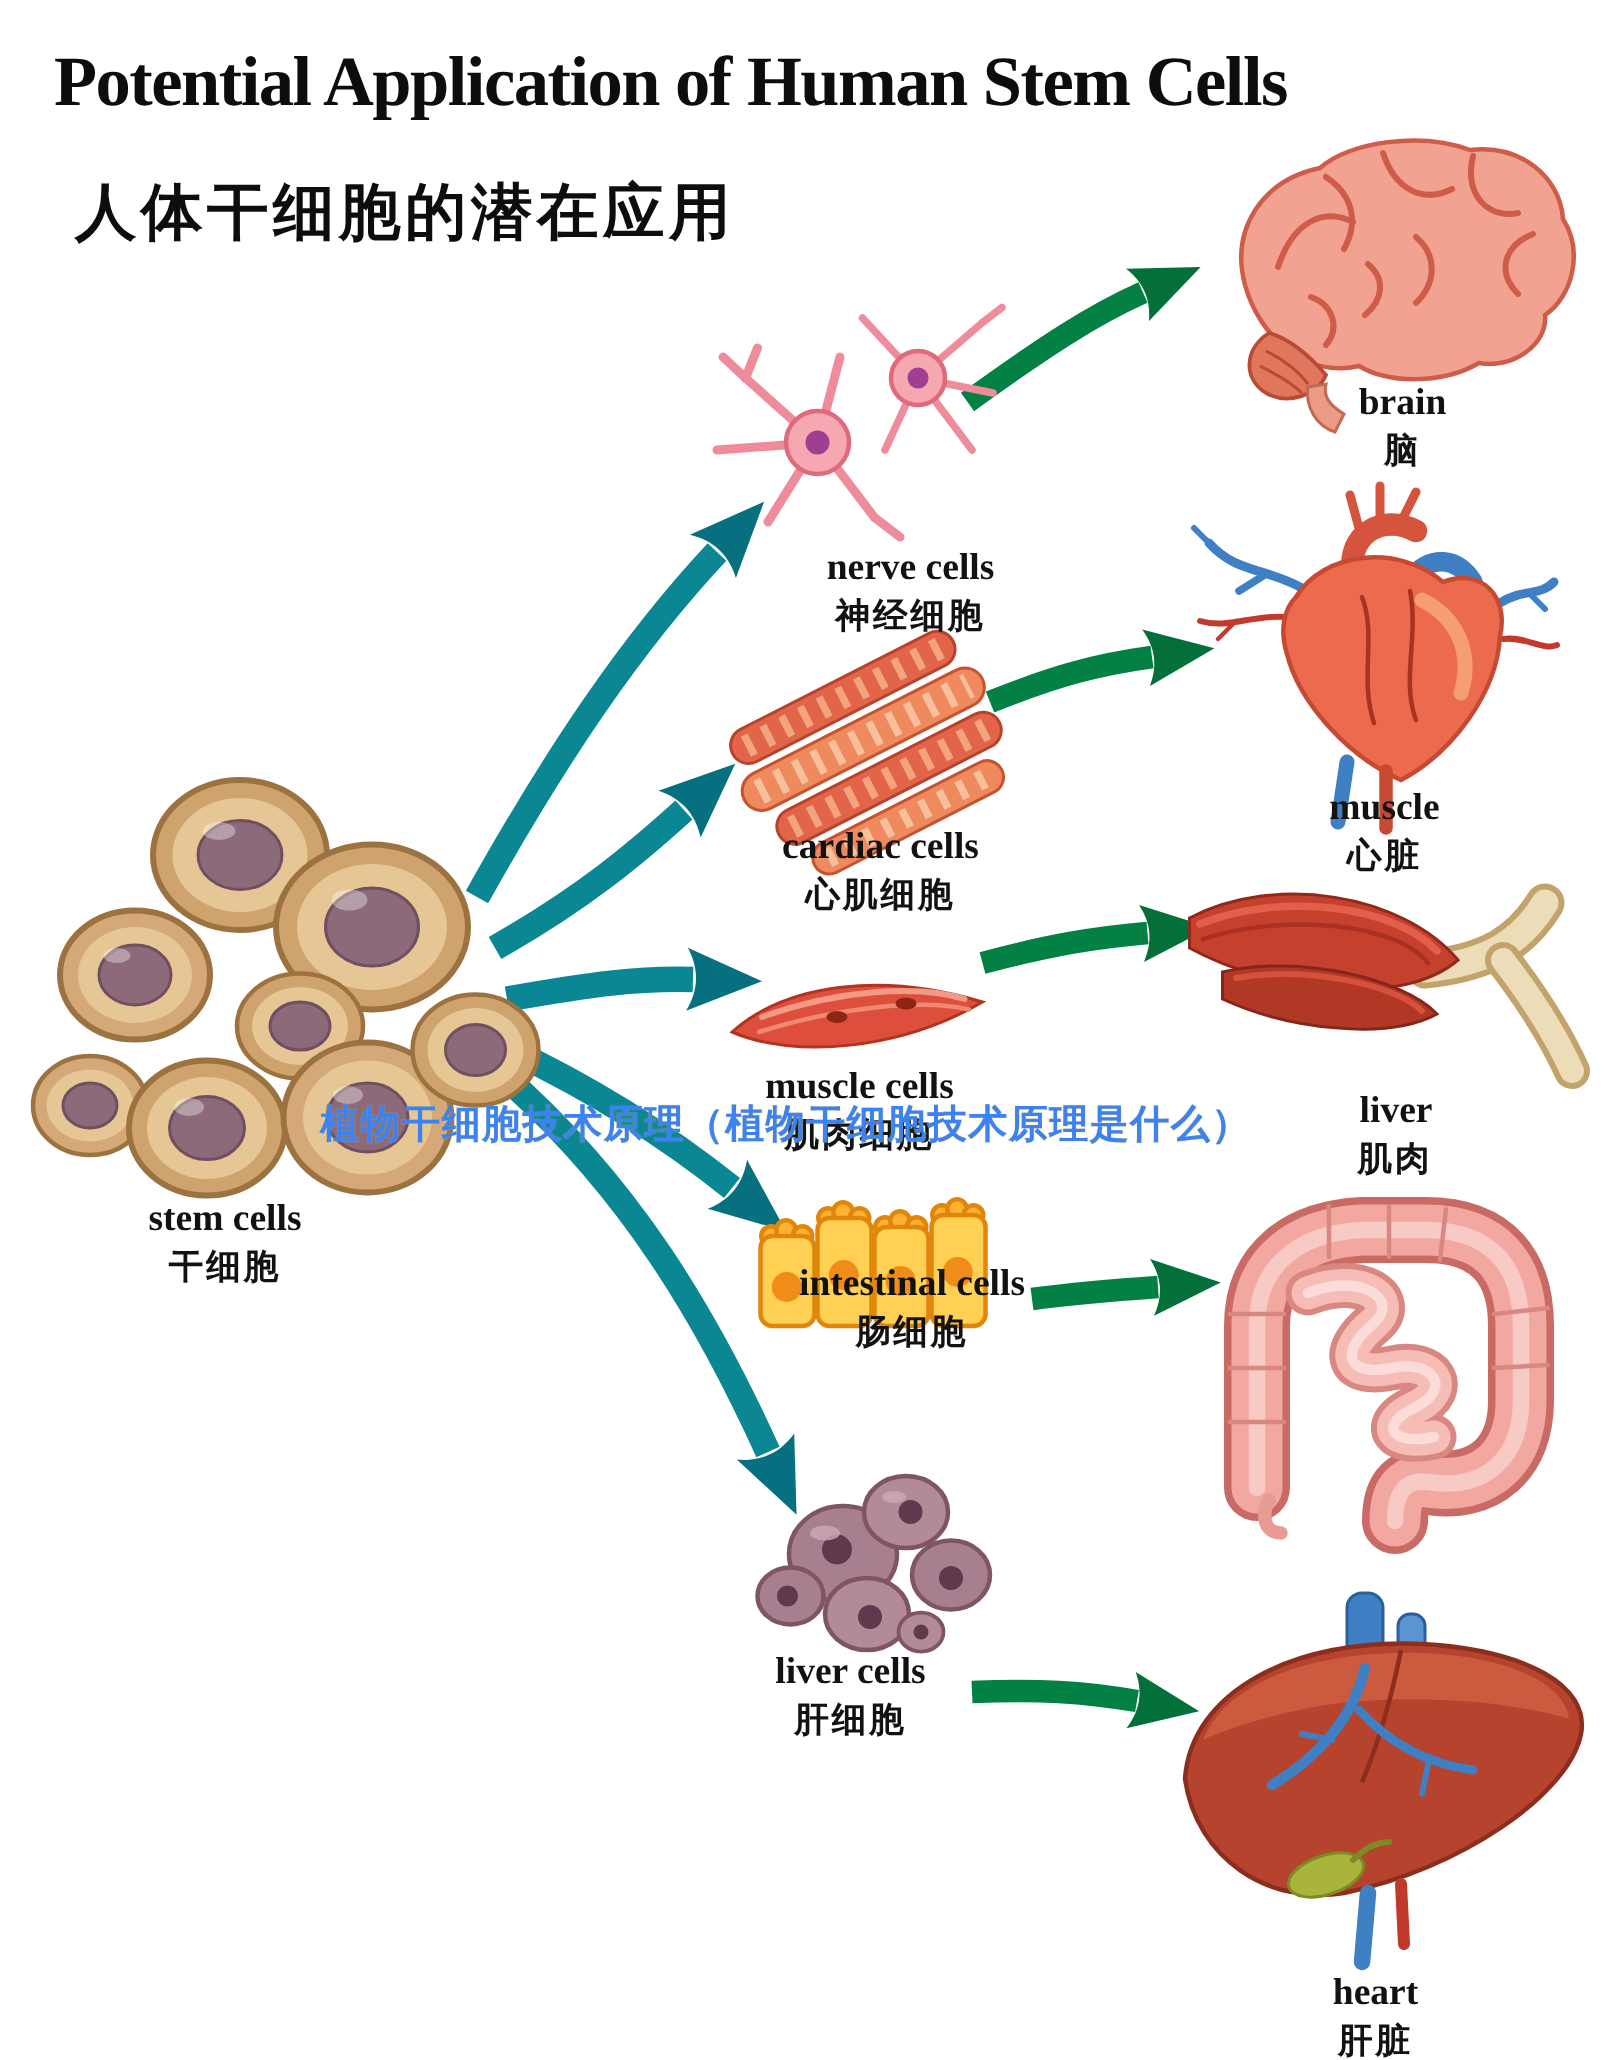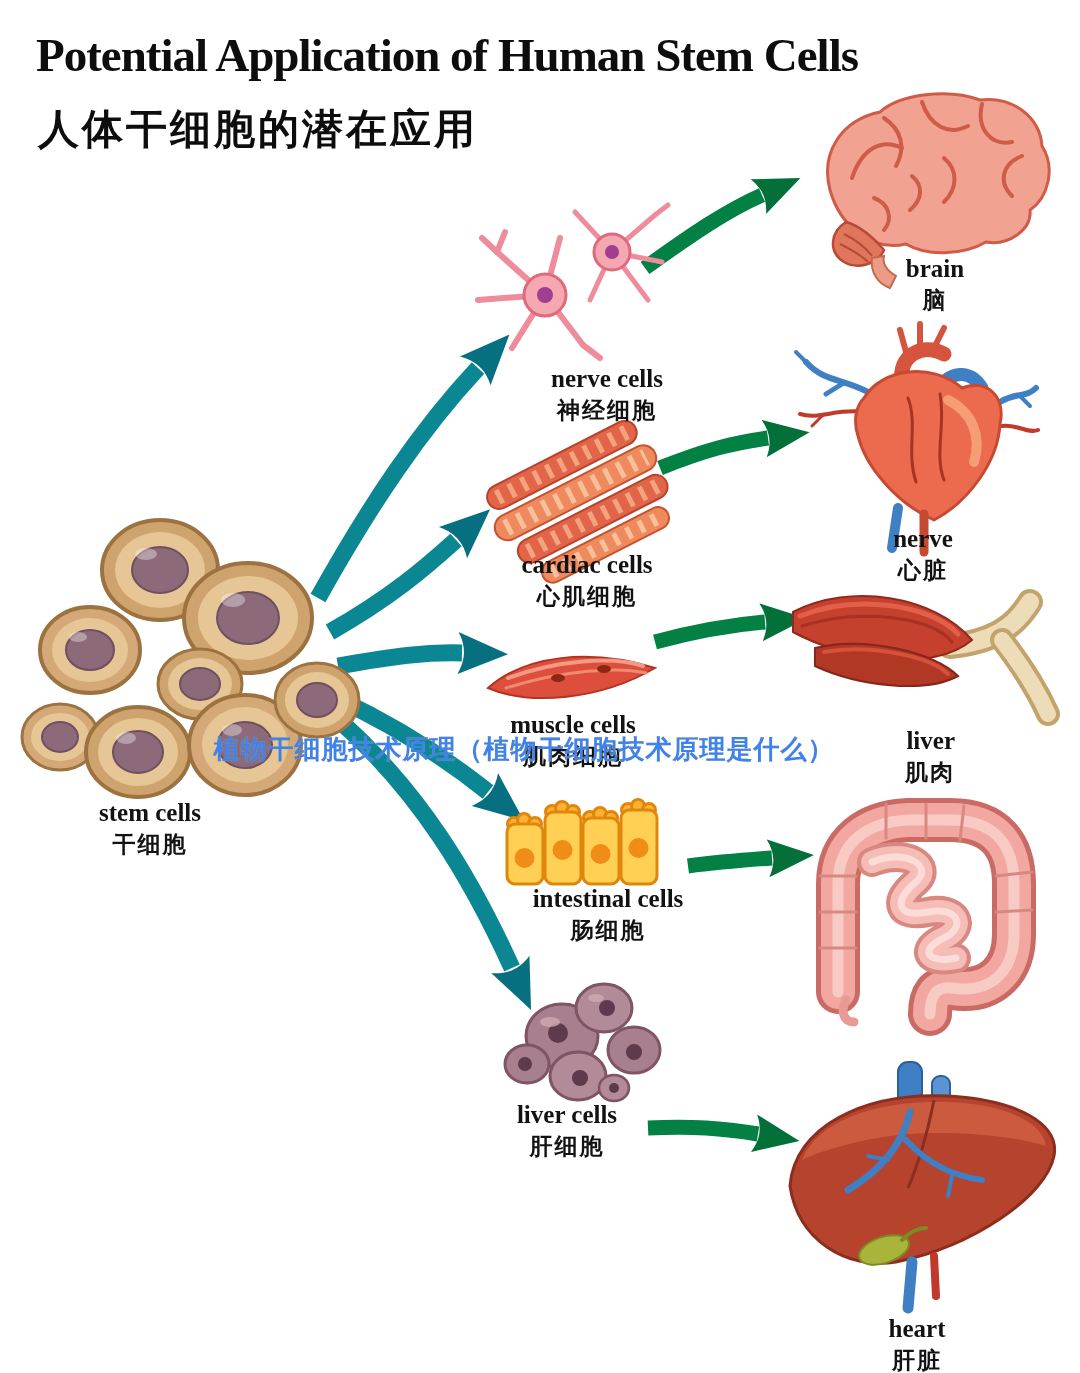--- a/index.html
+++ b/index.html
@@ -9,21 +9,21 @@
     background:#ffffff;
     overflow:hidden;
     font-family:Liberation Serif, serif;
   }
   .title{
     position:absolute;left:36px;top:28px;margin:0;
     font-size:47px;font-weight:bold;color:#0d0d0d;letter-spacing:-1px;
     white-space:nowrap;
   }
   .subtitle{
-    position:absolute;left:38px;top:102px;margin:0;
+    position:absolute;left:38px;top:102px;margin:12px;
     font-size:41px;font-weight:bold;color:#0d0d0d;letter-spacing:3px;
     white-space:nowrap;
   }
   svg.art{position:absolute;left:0;top:0;z-index:1;}
   .label{
     position:absolute;transform:translateX(-50%);
     text-align:center;color:#121212;z-index:2;white-space:nowrap;
   }
   .label .en{font-size:25px;font-weight:bold;line-height:1.05;text-align:right;}
   .label .zh{font-size:23px;font-weight:bold;margin-top:7px;line-height:1.05;letter-spacing:2px;}
@@ -326,37 +326,37 @@
   <div class="label" style="left:573px;top:712px">
     <div class="en">muscle cells</div>
     <div class="zh">肌肉细胞</div>
   </div>
 
   <div class="label" style="left:587px;top:552px">
     <div class="en">cardiac cells</div>
     <div class="zh">心肌细胞</div>
   </div>
 
-  <div class="label" style="left:608px;top:886px">
+  <div class="label" style="left:608px;top:843px">
     <div class="en">intestinal cells</div>
     <div class="zh">肠细胞</div>
   </div>
 
   <div class="label" style="left:567px;top:1102px">
     <div class="en">liver cells</div>
     <div class="zh">肝细胞</div>
   </div>
 
   <div class="label" style="left:935px;top:256px">
     <div class="en">brain</div>
     <div class="zh">脑</div>
   </div>
 
   <div class="label" style="left:923px;top:526px">
-    <div class="en">nerve</div>
+    <div class="en">muscle</div>
     <div class="zh">心脏</div>
   </div>
 
   <div class="label" style="left:930px;top:728px">
     <div class="en">liver</div>
     <div class="zh">肌肉</div>
   </div>
 
 
   <div class="label" style="left:917px;top:1316px">

